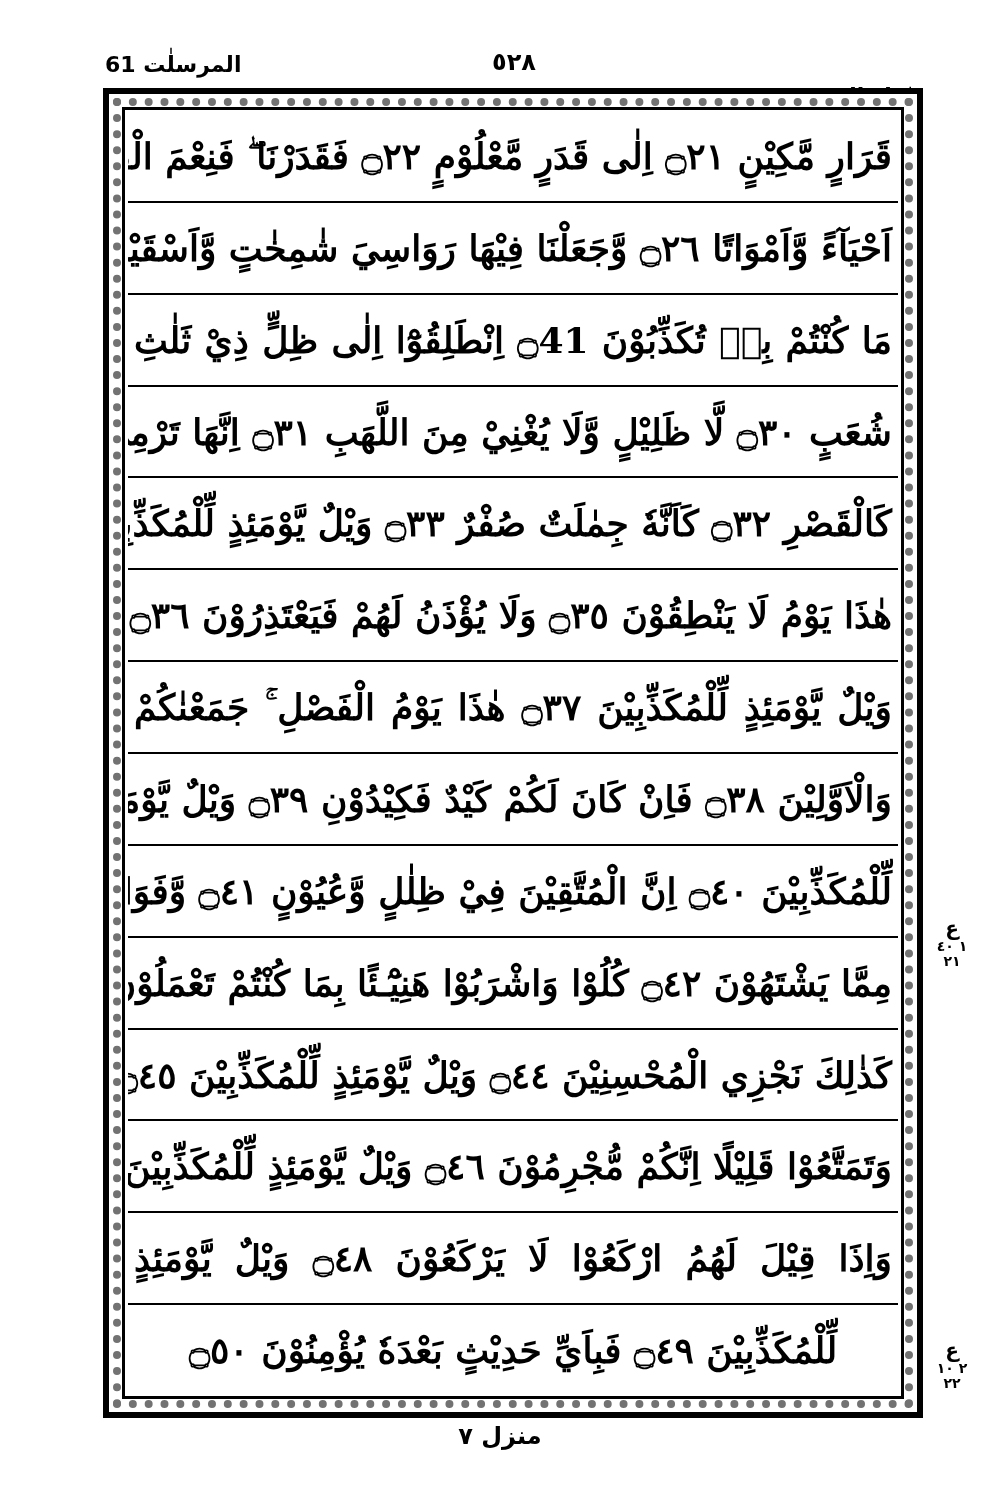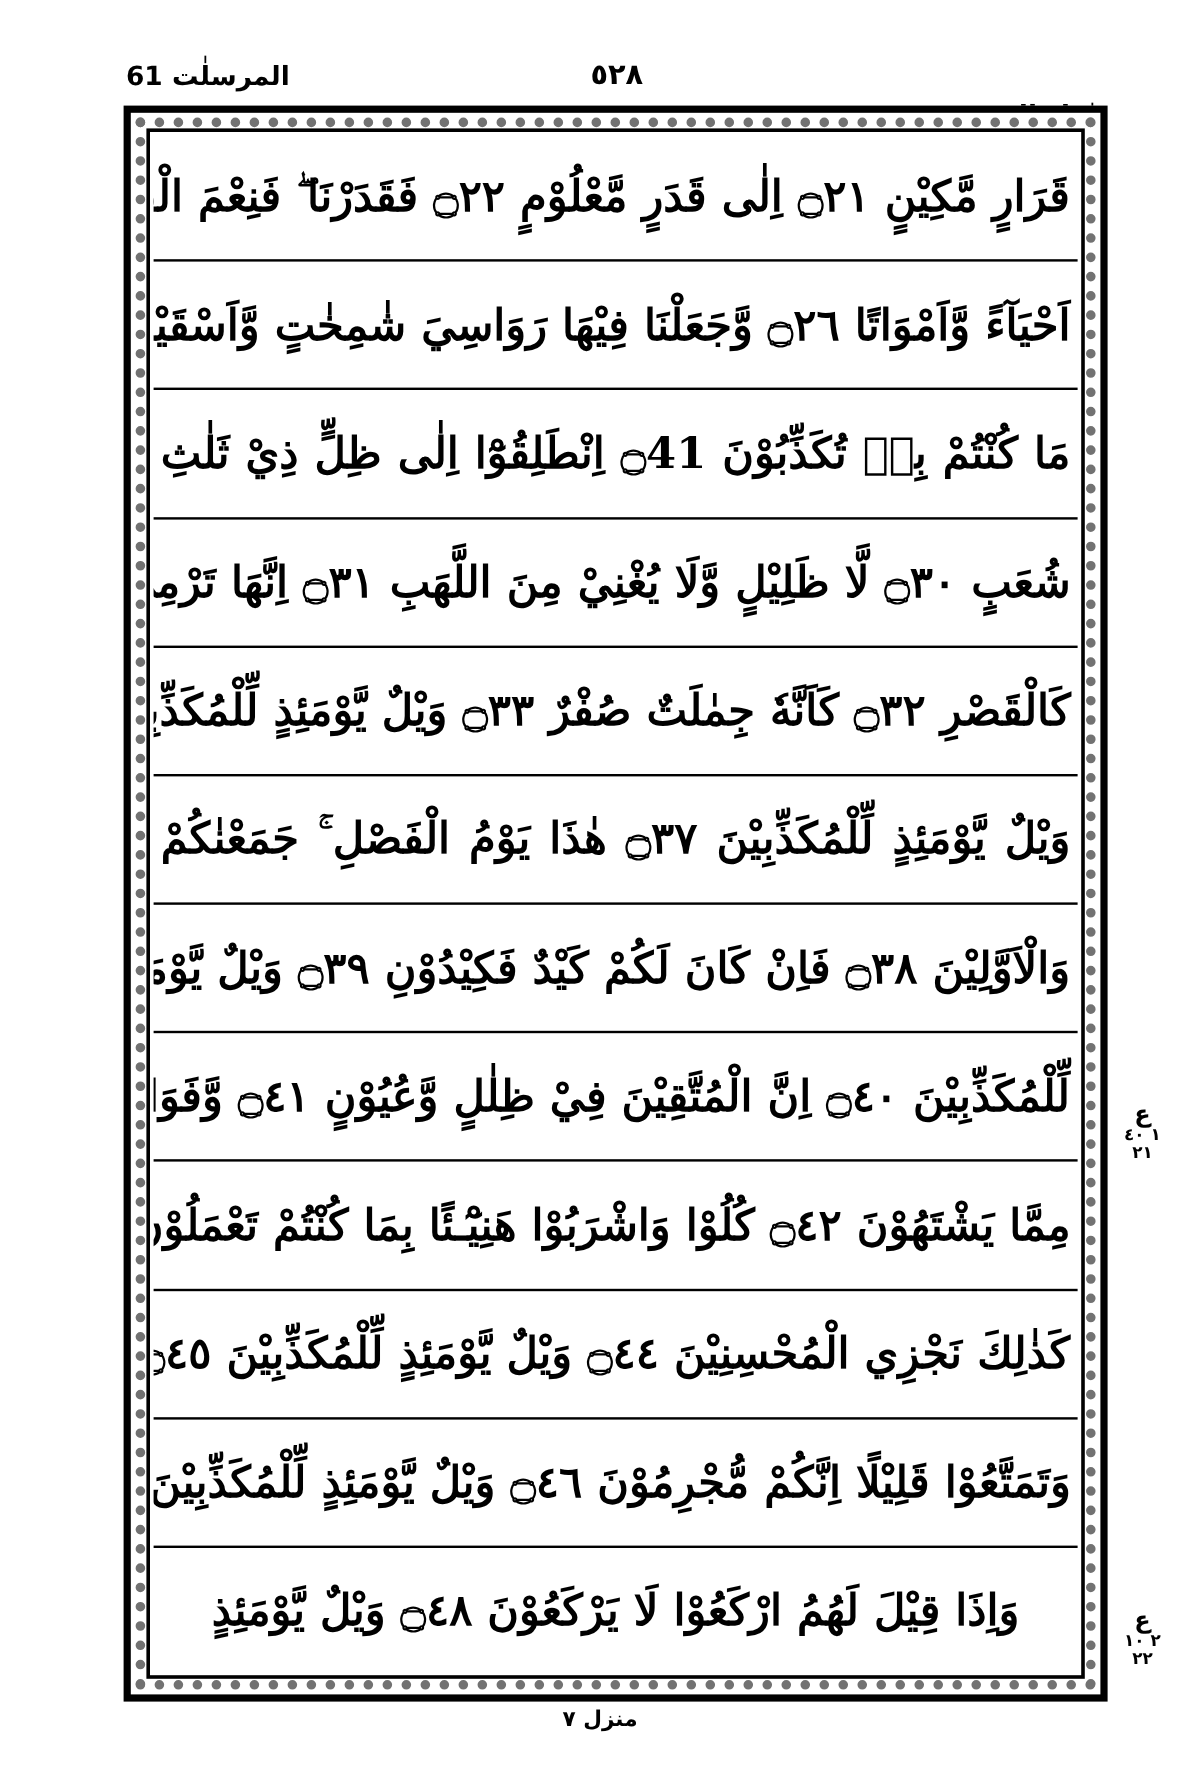--- a/index.html
+++ b/index.html
@@ -15,21 +15,21 @@
   .frame::after { content: ""; position: absolute; inset: 13px; border: 3px solid #000; pointer-events: none; }
   .lines { position: absolute; left: 19px; top: 17px; right: 19px; bottom: 17px; display: flex; flex-direction: column; }
   .line { flex: 1; border-bottom: 2px solid #000; display: flex; align-items: center; justify-content: space-between;
           direction: rtl; font-family: "DejaVu Serif", serif; font-size: 36px; font-weight: bold; padding: 0 6px;
           white-space: nowrap; overflow: hidden; line-height: 1; letter-spacing: 0; }
   .line:last-child { border-bottom: none; justify-content: center; }
   .line span.t { display: inline-block; width: 100%; text-align: justify; text-align-last: justify; }
   .line:last-child span.t { text-align-last: center; }
   .margin-mark { position: absolute; font-family: "DejaVu Sans", sans-serif; font-weight: bold; font-size: 20px;
                  line-height: 1.05; text-align: center; width: 34px; }
-  .footer { position: absolute; top: 1422px; left: 0; width: 1000px; text-align: center; font-size: 18px; font-weight: bold; direction: rtl; }
+  .footer { position: absolute; top: 1422px; left: 0; width: 1000px; text-align: center; font-size: 24px; font-weight: bold; direction: rtl; }
 </style>
 </head>
 <body>
 
 <div class="header">
   <span class="hdr-left">المرسلٰت 61</span>
   <span class="hdr-center">٥٢٨</span>
   <span class="hdr-right">تبٰرك الذی ٢٩</span>
 </div>
 
@@ -44,40 +44,46 @@
     <div class="line">
         <span class="t">مَا كُنْتُمْ بِهٖ تُكَذِّبُوْنَ ۝41 اِنْطَلِقُوْٓا اِلٰى ظِلٍّ ذِيْ ثَلٰثِ</span>
       </div>
     <div class="line">
         <span class="t">شُعَبٍ ۝٣٠ لَّا ظَلِيْلٍ وَّلَا يُغْنِيْ مِنَ اللَّهَبِ ۝٣١ اِنَّهَا تَرْمِيْ بِشَرَرٍ</span>
       </div>
     <div class="line">
         <span class="t">كَالْقَصْرِ ۝٣٢ كَاَنَّهٗ جِمٰلَتٌ صُفْرٌ ۝٣٣ وَيْلٌ يَّوْمَئِذٍ لِّلْمُكَذِّبِيْنَ ۝٣٤</span>
       </div>
     <div class="line">
+        <span class="t">هٰذَا يَوْمُ لَا يَنْطِقُوْنَ ۝٣٥ وَلَا يُؤْذَنُ لَهُمْ فَيَعْتَذِرُوْنَ ۝٣٦</span>
+      </div>
+    <div class="line">
         <span class="t">وَيْلٌ يَّوْمَئِذٍ لِّلْمُكَذِّبِيْنَ ۝٣٧ هٰذَا يَوْمُ الْفَصْلِ ۚ جَمَعْنٰكُمْ</span>
       </div>
     <div class="line">
         <span class="t">وَالْاَوَّلِيْنَ ۝٣٨ فَاِنْ كَانَ لَكُمْ كَيْدٌ فَكِيْدُوْنِ ۝٣٩ وَيْلٌ يَّوْمَئِذٍ</span>
       </div>
     <div class="line">
         <span class="t">لِّلْمُكَذِّبِيْنَ ۝٤٠ اِنَّ الْمُتَّقِيْنَ فِيْ ظِلٰلٍ وَّعُيُوْنٍ ۝٤١ وَّفَوَاكِهَ</span>
       </div>
     <div class="line">
         <span class="t">مِمَّا يَشْتَهُوْنَ ۝٤٢ كُلُوْا وَاشْرَبُوْا هَنِيْٓـئًا بِمَا كُنْتُمْ تَعْمَلُوْنَ ۝٤٣ اِنَّا</span>
       </div>
     <div class="line">
         <span class="t">كَذٰلِكَ نَجْزِي الْمُحْسِنِيْنَ ۝٤٤ وَيْلٌ يَّوْمَئِذٍ لِّلْمُكَذِّبِيْنَ ۝٤٥ كُلُوْا</span>
       </div>
     <div class="line">
         <span class="t">وَتَمَتَّعُوْا قَلِيْلًا اِنَّكُمْ مُّجْرِمُوْنَ ۝٤٦ وَيْلٌ يَّوْمَئِذٍ لِّلْمُكَذِّبِيْنَ ۝٤٧</span>
       </div>
     <div class="line">
         <span class="t">وَاِذَا قِيْلَ لَهُمُ ارْكَعُوْا لَا يَرْكَعُوْنَ ۝٤٨ وَيْلٌ يَّوْمَئِذٍ</span>
       </div>
+    <div class="line">
+        <span class="t">لِّلْمُكَذِّبِيْنَ ۝٤٩ فَبِاَيِّ حَدِيْثٍ بَعْدَهٗ يُؤْمِنُوْنَ ۝٥٠</span>
+      </div>
   </div>
 </div>
 
 <div class="margin-mark" style="left:935px; top:918px;">
   <div>ع</div>
   <div style="font-size:14px;">١ ٤٠ ٢١</div>
 </div>
 <div class="margin-mark" style="left:935px; top:1340px;">
   <div>ع</div>
   <div style="font-size:14px;">٢ ١٠ ٢٢</div>

